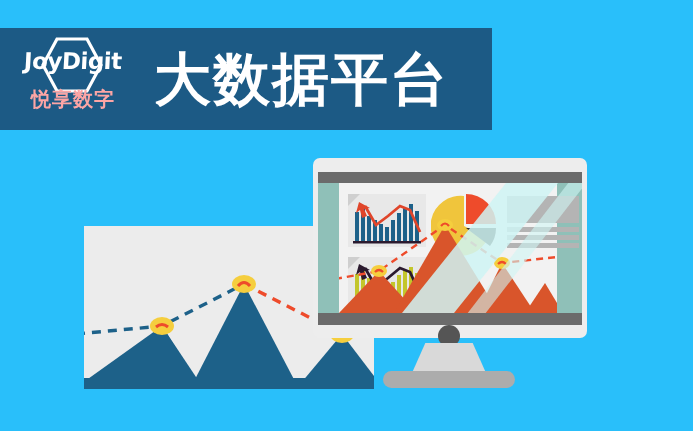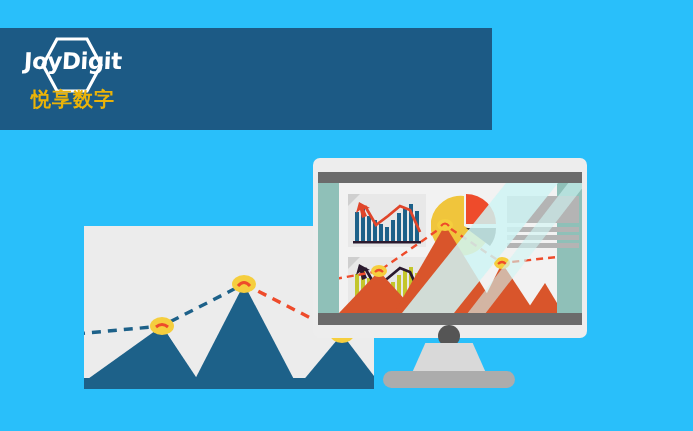--- a/index.html
+++ b/index.html
@@ -27,21 +27,21 @@
   }
   #logo-wordmark{
     position:relative;z-index:2;
     color:#ffffff;font-size:23px;font-weight:bold;letter-spacing:-0.5px;
     font-family:"DejaVu Sans",sans-serif;
     transform:skewX(-3deg);
     margin-top:2px;
   }
   #logo-sub{
     position:relative;z-index:2;
-    color:#eab308;font-size:20px;font-weight:bold;letter-spacing:1px;
+    color:#fca5a5;font-size:20px;font-weight:bold;letter-spacing:1px;
     margin-top:12px;
   }
   #banner-title{
     color:#ffffff;font-size:57px;font-weight:bold;letter-spacing:2px;
     margin-left:22px;line-height:1;
     font-family:"DejaVu Sans",sans-serif;
   }
 
   
   #left-panel{
@@ -97,20 +97,21 @@
   <div id="banner" style="background: rgb(28, 90, 133);">
 
     <div id="logo-block">
       <svg id="hexagon" viewBox="0 0 62 56">
         <polygon points="16,2 46,2 60,28 46,54 16,54 2,28" fill="none" stroke="#FFFFFF" stroke-width="3.2"></polygon>
       </svg>
       <div id="logo-wordmark">JoyDigit</div>
       <div id="logo-sub">悦享数字</div>
     </div>
 
+    <div id="banner-title">大数据平台</div>
   </div>
 
   <div id="left-panel" style="background: rgb(236, 236, 236);">
     <svg class="lp-svg" width="290" height="163" viewBox="0 0 290 163">
 
       <polygon fill="#1D6189" points="-10,163 55,163 78,100 118,163 130,163 160,58 196,163 205,163 220,170 240,163
                         228,163 258,108 290,163 290,163 -10,163"></polygon>
 
       <polygon fill="#1D6189" points="-10,163 78,100 120,163 -10,163"></polygon>
       <polygon fill="#1D6189" points="106,163 160,58 215,163 106,163"></polygon>

